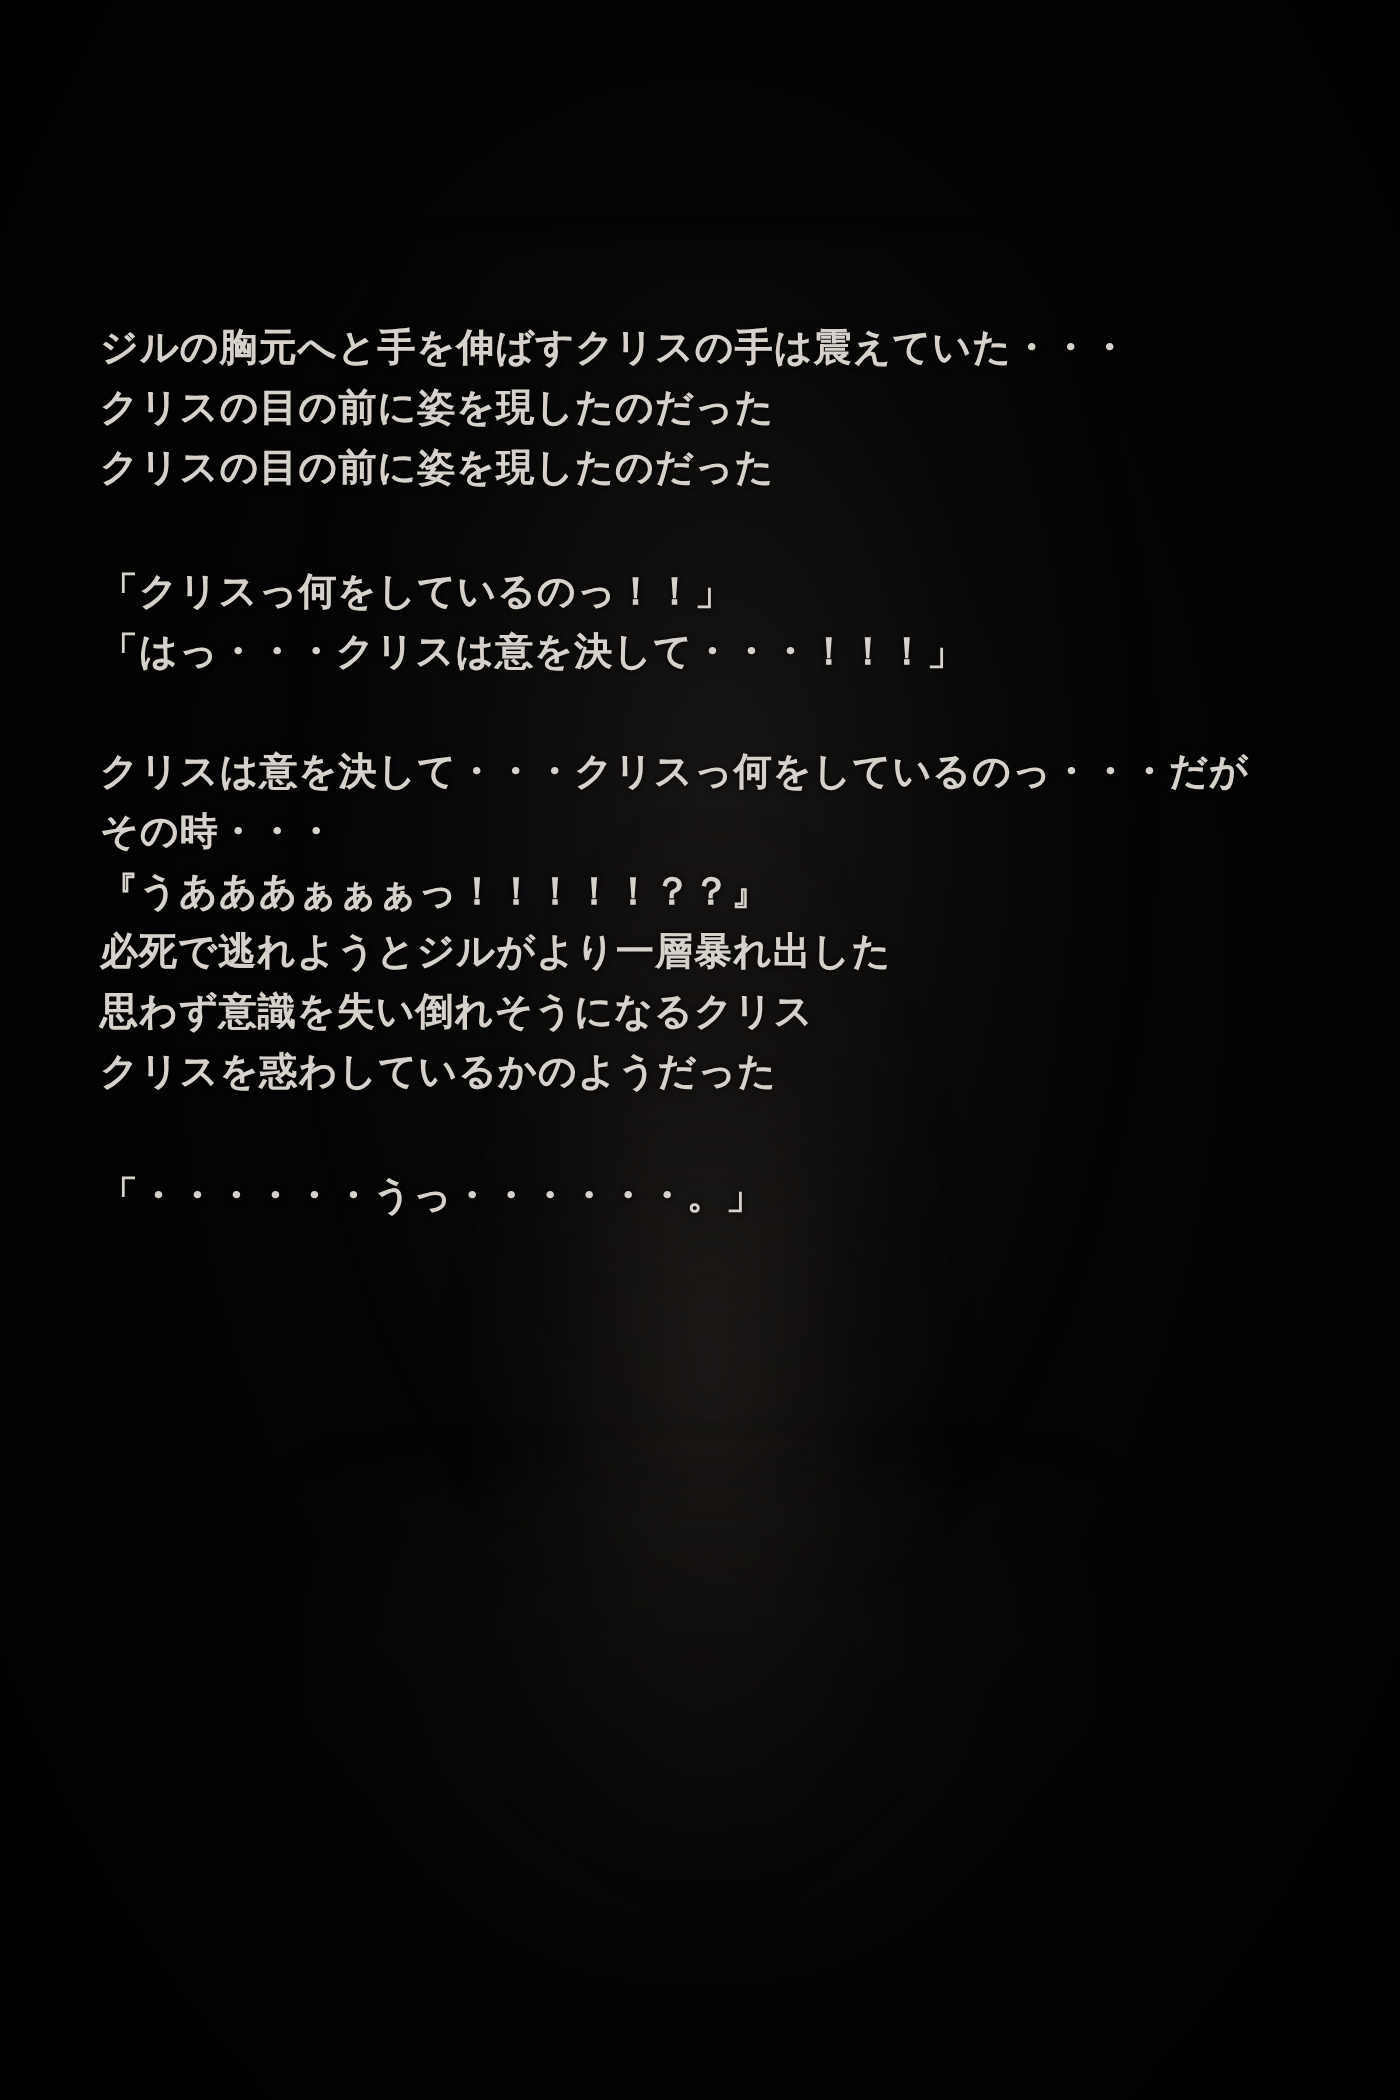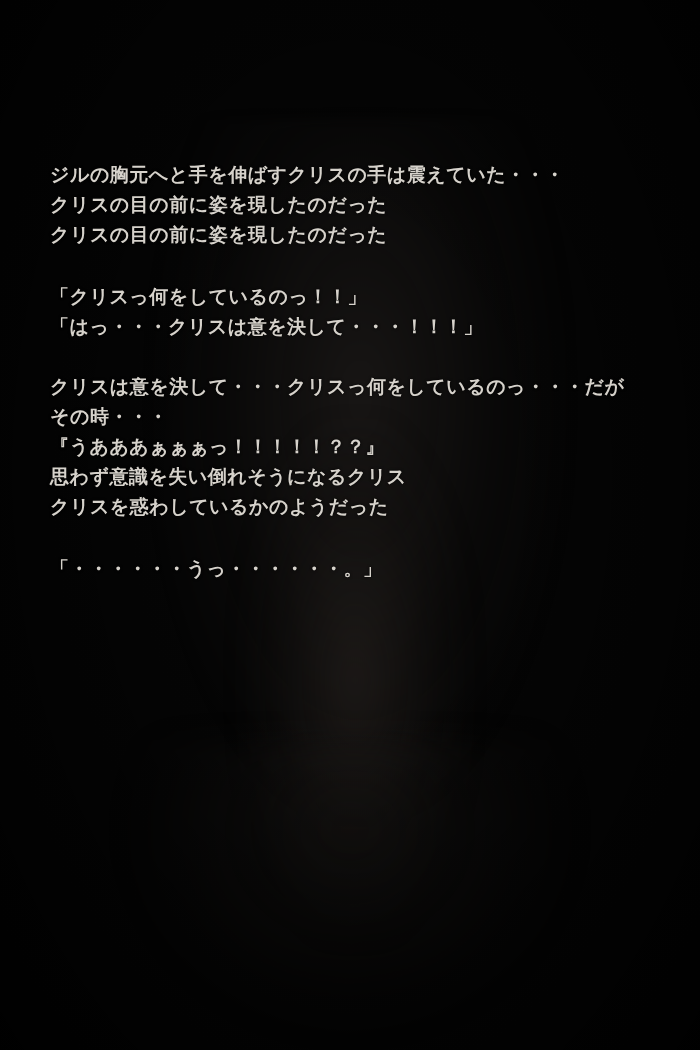--- a/index.html
+++ b/index.html
@@ -110,20 +110,21 @@
       <div class="line">「クリスっ何をしているのっ！！」</div>
       <div class="line">「はっ・・・クリスは意を決して・・・！！！」</div>
     </div>
 
     <div class="gap-sm"></div>
 
     <div class="para">
       <div class="line">クリスは意を決して・・・クリスっ何をしているのっ・・・だが</div>
       <div class="line">その時・・・</div>
       <div class="line">『うあああぁぁぁっ！！！！！？？』</div>
+      <div class="line">必死で逃れようとジルがより一層暴れ出した</div>
       <div class="line">思わず意識を失い倒れそうになるクリス</div>
       <div class="line">クリスを惑わしているかのようだった</div>
     </div>
 
     <div class="gap-md"></div>
 
     <div class="para">
       <div class="line">「・・・・・・うっ・・・・・・。」</div>
     </div>
 

